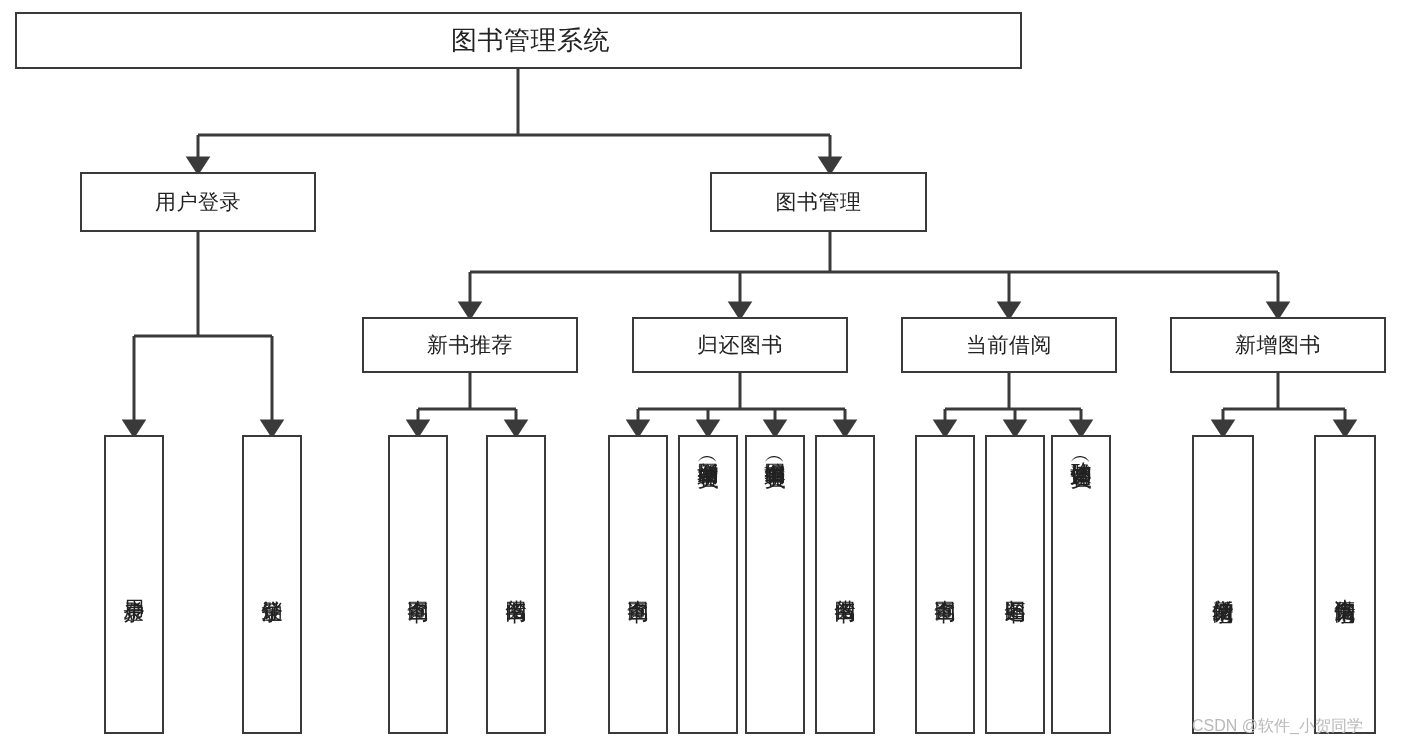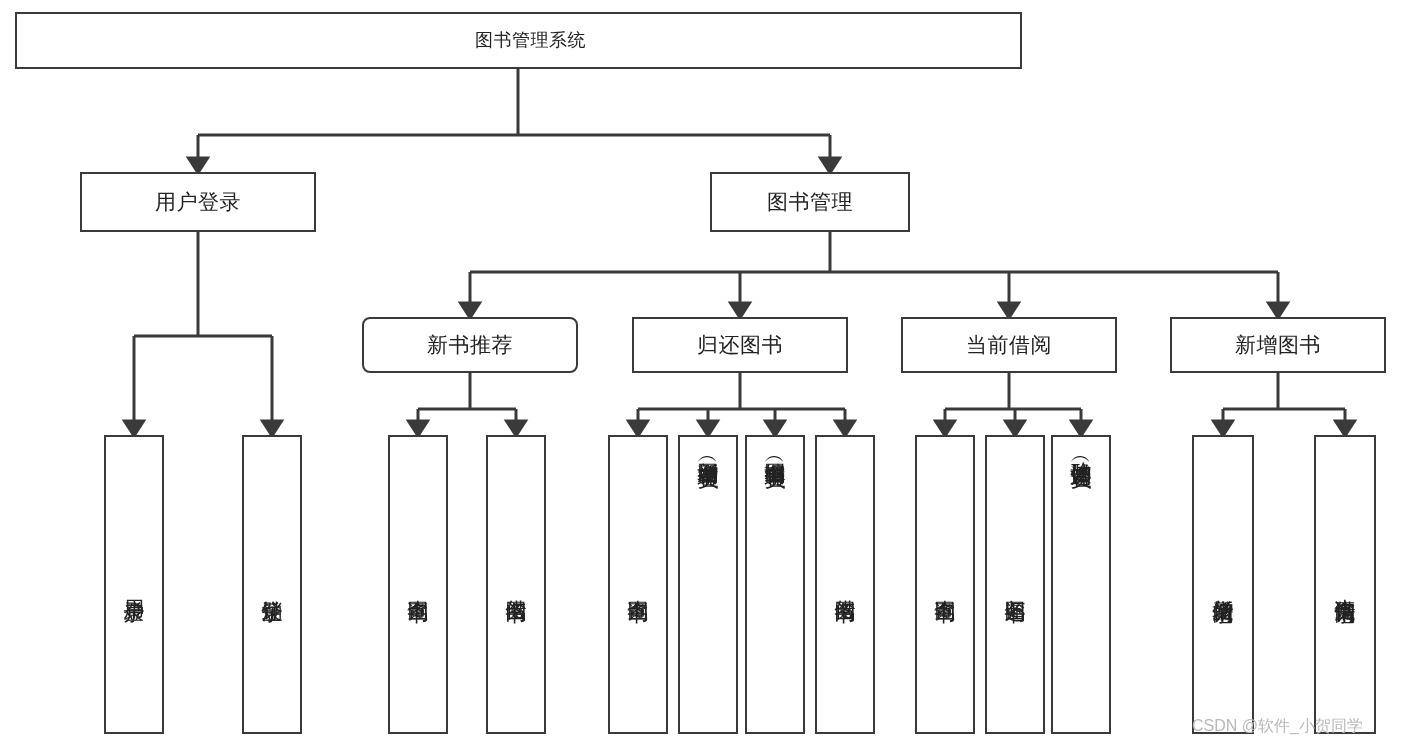--- a/index.html
+++ b/index.html
@@ -41,21 +41,21 @@
     display: block;
     text-align: center;
     line-height: 1.18;
     letter-spacing: 0.5px;
   }
   
   .node.horiz .node-label {
     font-size: 21px;
   }
   .node.root .node-label {
-    font-size: 18px;
+    font-size: 26px;
     margin-left: 24px;
   }
   
   .node.vert {
     align-items: flex-start;
     justify-content: center;
     padding-top: 8px;
   }
   .node.vert .node-label {
     writing-mode: vertical-rl;
@@ -135,25 +135,25 @@
     </g>
   </svg>
 
   <div class="node horiz root" style="left:15px; top:12px; width:1007px; height:57px;">
     <span class="node-label">图书管理系统</span>
   </div>
 
   <div class="node horiz" style="left:80px; top:172px; width:236px; height:60px;">
     <span class="node-label">用户登录</span>
   </div>
-  <div class="node horiz" style="left:710px; top:172px; width:200px; height:60px;">
+  <div class="node horiz" style="left:710px; top:172px; width:217px; height:60px;">
     <span class="node-label">图书管理</span>
   </div>
 
-  <div class="node horiz" style="left:362px; top:317px; width:216px; height:56px;border-radius:8px;">
+  <div class="node horiz" style="left:362px; top:317px; width:216px; height:56px;">
     <span class="node-label">新书推荐</span>
   </div>
   <div class="node horiz" style="left:632px; top:317px; width:216px; height:56px;">
     <span class="node-label">归还图书</span>
   </div>
   <div class="node horiz" style="left:901px; top:317px; width:216px; height:56px;">
     <span class="node-label">当前借阅</span>
   </div>
   <div class="node horiz" style="left:1170px; top:317px; width:216px; height:56px;">
     <span class="node-label">新增图书</span>

